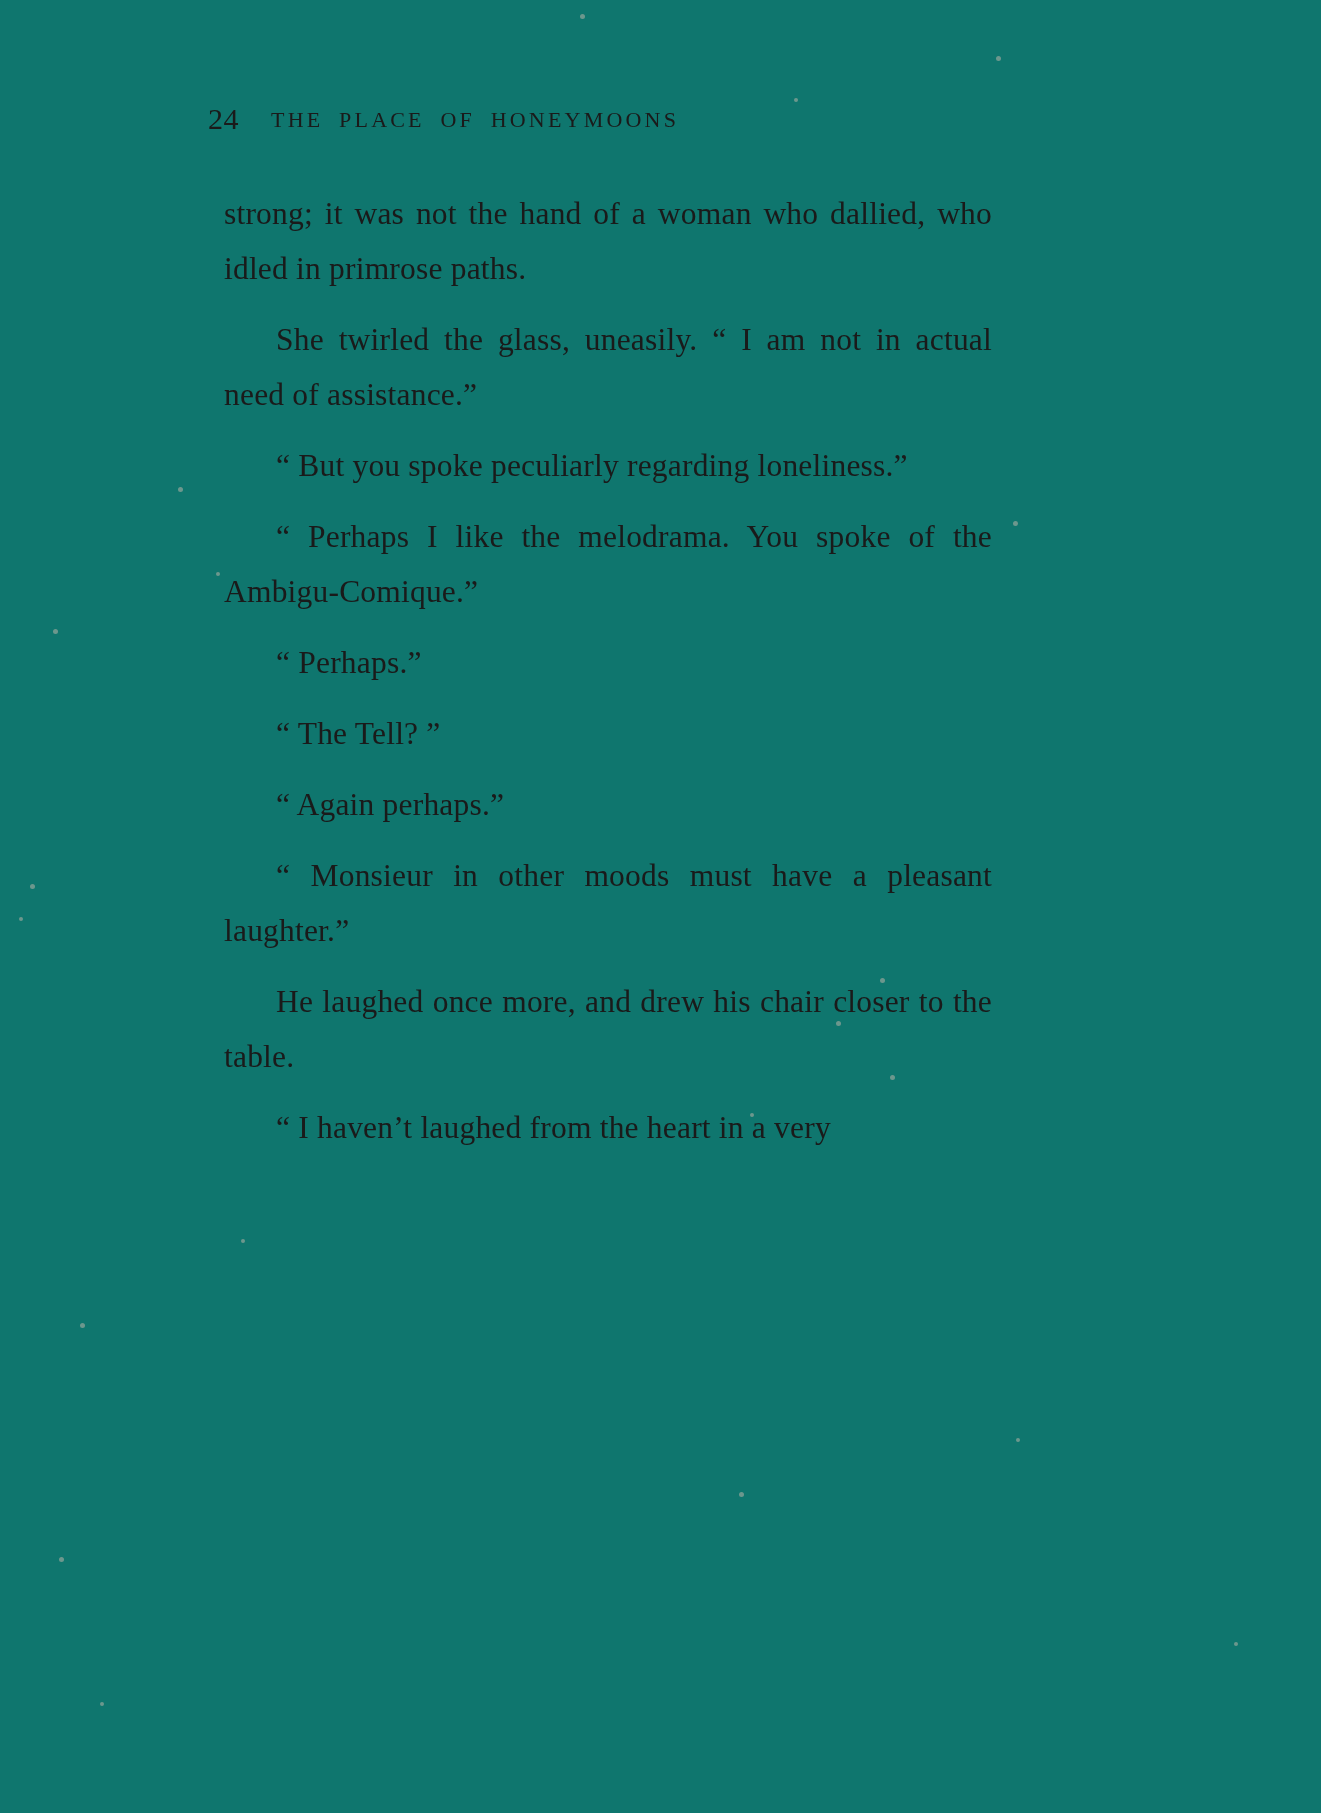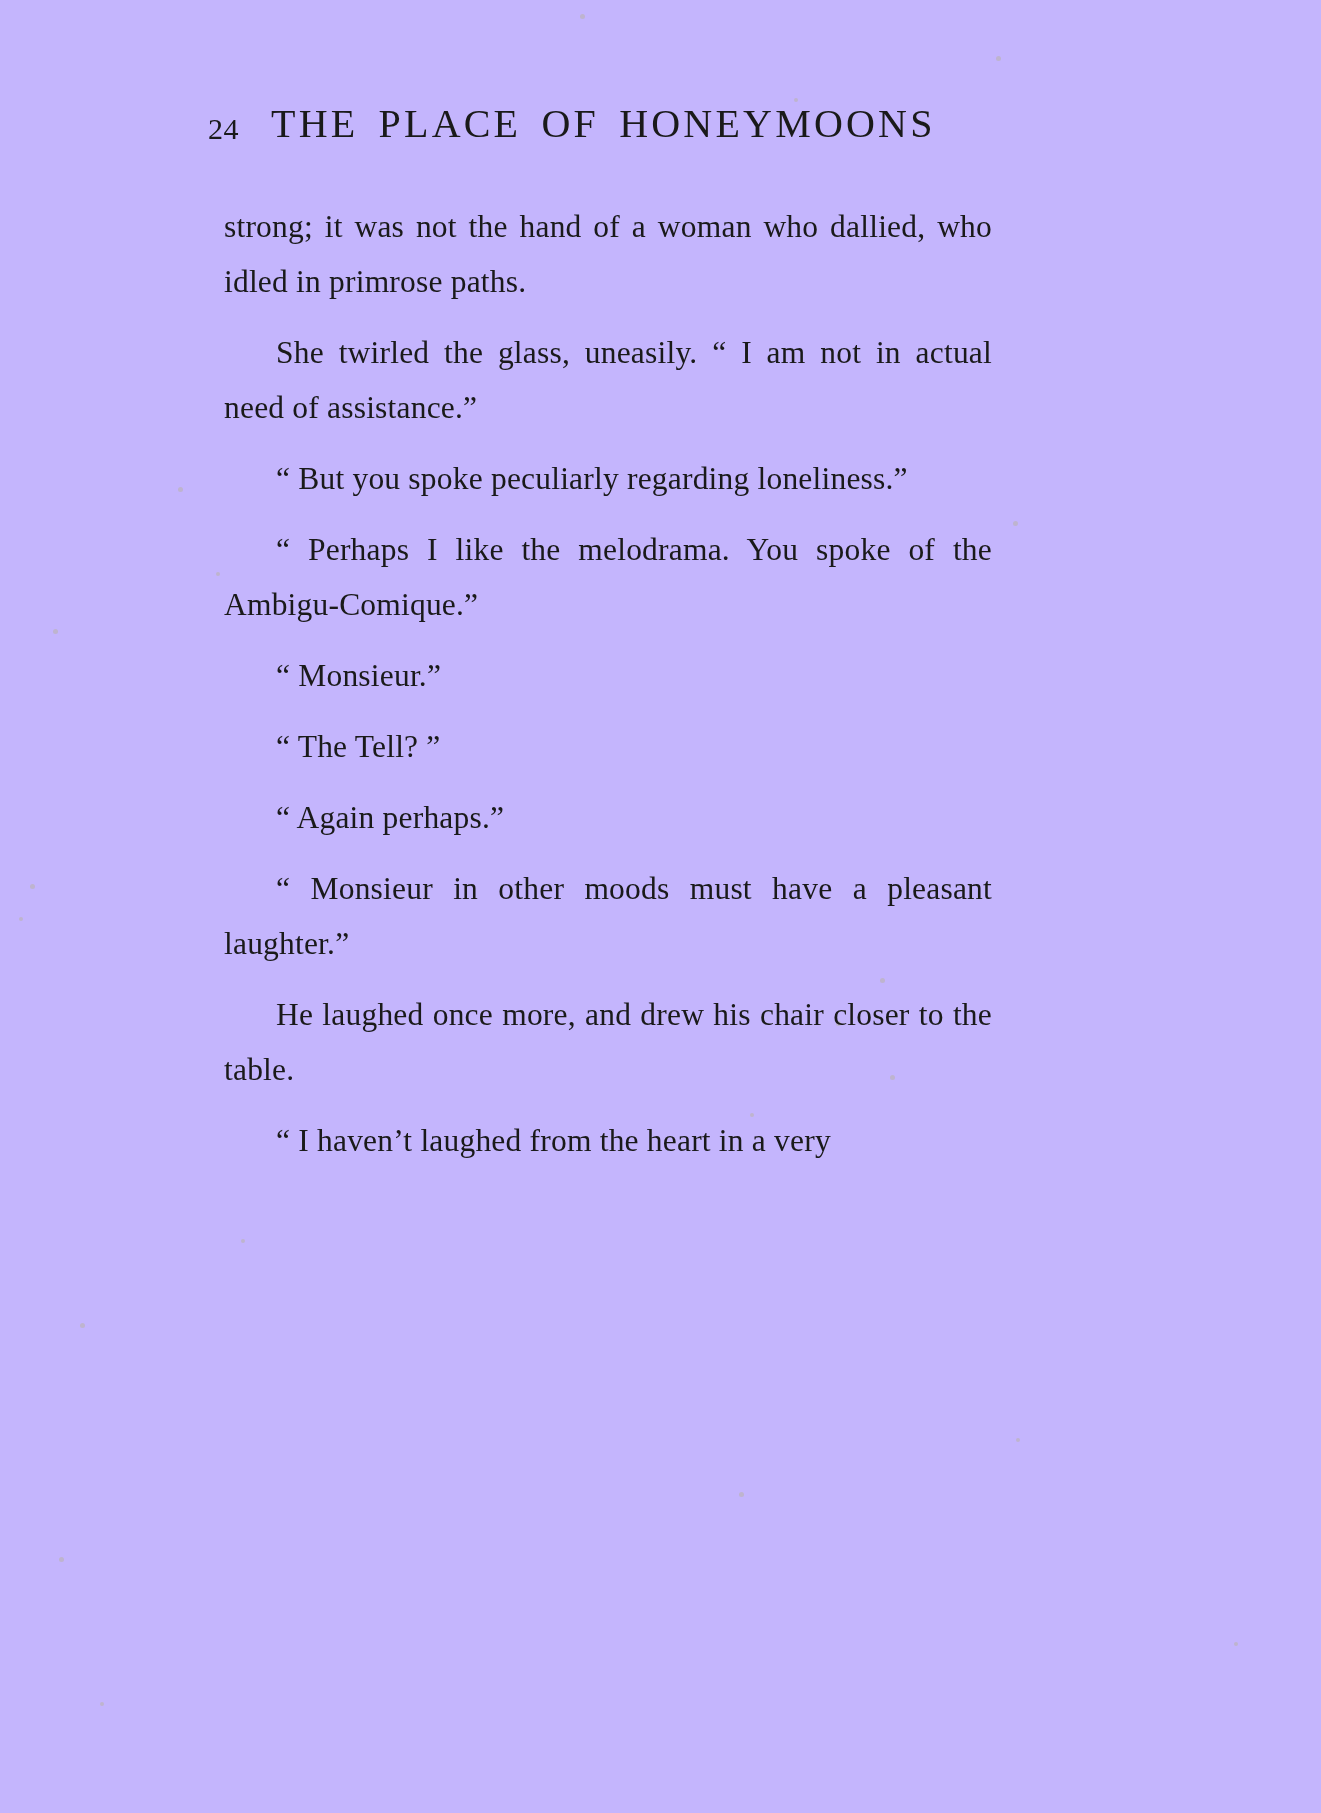--- a/index.html
+++ b/index.html
@@ -11,21 +11,21 @@
     width: 1321px;
     height: 1813px;
     position: relative;
     font-family: "Liberation Serif", serif;
     color: #1a1a1a;
     overflow: hidden;
   }
   .page {
     position: absolute;
     inset: 0;
-    background: #c4b5fd;
+    background: #0f766e;
   }
   
   .speck {
     position: absolute;
     background: #b9b3a8;
     border-radius: 50%;
     opacity: 0.55;
   }
   .content {
     position: absolute;
@@ -40,21 +40,21 @@
     margin-bottom: 52px;
   }
   .folio {
     font-size: 30px;
     letter-spacing: 0.5px;
     margin-right: 32px;
     position: relative;
     top: 2px;
   }
   .running-head {
-    font-size: 40px;
+    font-size: 22px;
     letter-spacing: 3.2px;
     word-spacing: 7px;
     text-align: center;
   }
   .body-text p {
     margin: 16px;
     font-size: 31.5px;
     line-height: 55px;
     text-align: justify;
     text-justify: inter-word;
@@ -98,21 +98,21 @@
     <div class="header-line">
       <span class="folio">24</span>
       <span class="running-head">THE PLACE OF HONEYMOONS</span>
     </div>
 
     <div class="body-text">
       <p>strong; it was not the hand of a woman who dallied, who idled in primrose paths.</p>
       <p class="indent">She twirled the glass, uneasily. “ I am not in actual need of assistance.”</p>
       <p class="indent">“ But you spoke peculiarly regarding loneliness.”</p>
       <p class="indent">“ Perhaps I like the melodrama. You spoke of the Ambigu-Comique.”</p>
-      <p class="indent ragged">“ Monsieur.”</p>
+      <p class="indent ragged">“ Perhaps.”</p>
       <p class="indent ragged">“ The Tell? ”</p>
       <p class="indent ragged">“ Again perhaps.”</p>
       <p class="indent">“ Monsieur in other moods must have a pleasant laughter.”</p>
       <p class="indent">He laughed once more, and drew his chair closer to the table.</p>
       <p class="indent ragged">“ I haven’t laughed from the heart in a very</p>
     </div>
 
   </div>
 </div>
 

